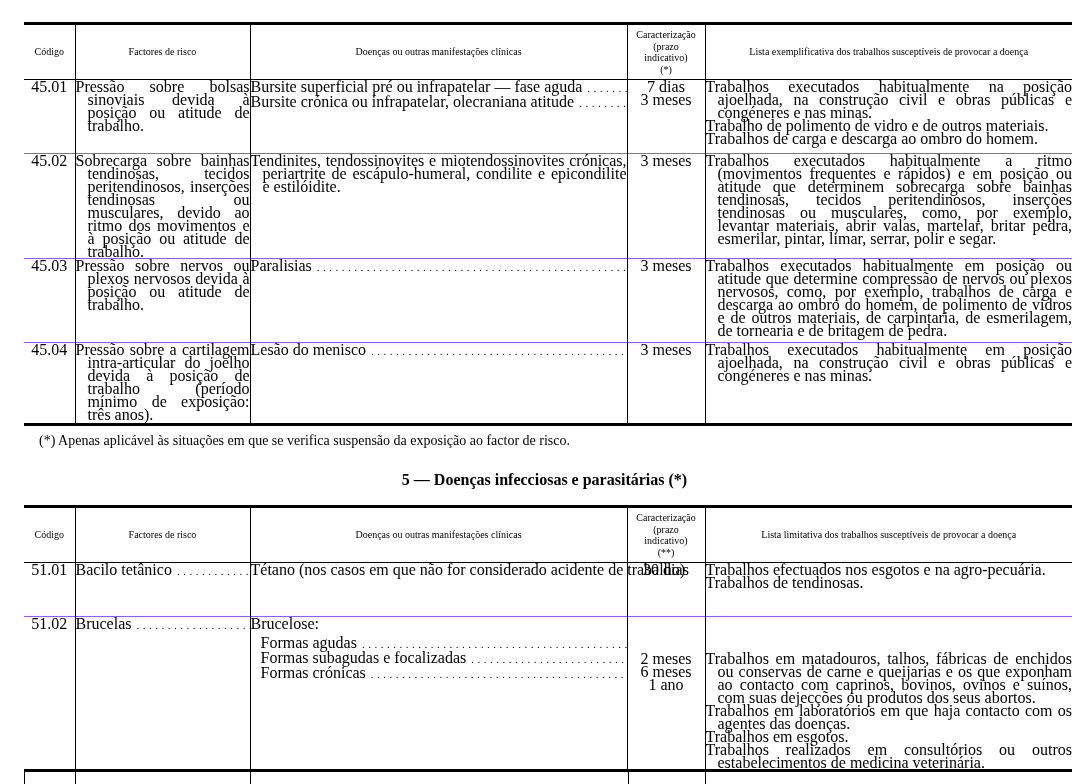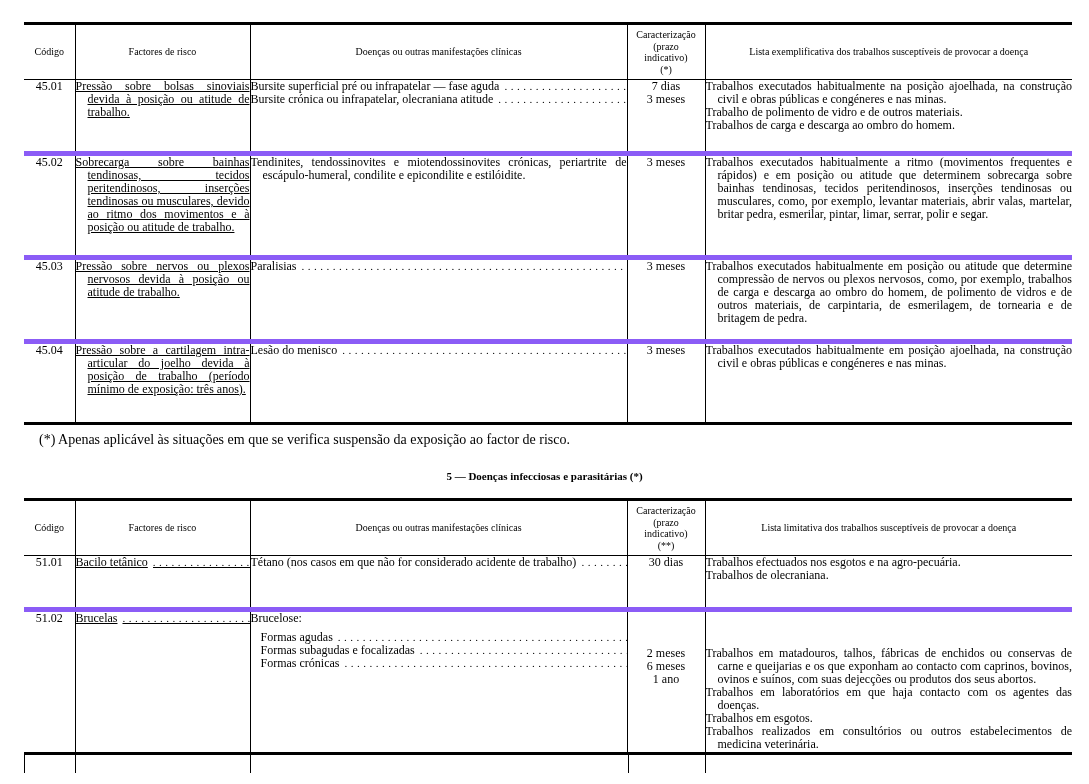--- a/index.html
+++ b/index.html
@@ -12,44 +12,44 @@
     border-collapse:collapse;table-layout:fixed;
     margin-left:24px;width:1048px;
     border-top:3px solid #000;border-bottom:3px solid #000;
   }
   .dtab th,.dtab td{padding:0;vertical-align:top;}
   .dtab th{
     font-weight:normal;font-size:10px;line-height:11.5px;
     text-align:center;vertical-align:middle;padding:4px 3px;
   }
   .dtab thead tr{border-bottom:1px solid #000;}
-  .dtab tbody tr + tr{border-top:5px solid #8b5cf6;}
+  .dtab tbody tr + tr{border-top:1px solid #8b5cf6;}
   .dtab th:not(:last-child),.dtab td:not(:last-child){border-right:1px solid #000;}
   .pre{white-space:pre-line;}
-  td{font-size:12px;line-height:13px;}
+  td{font-size:16px;line-height:13px;}
   .c-code{text-align:center;padding-top:5px;}
-  .c-factor{padding:5px 6px 3px 6px;text-decoration:underline;}
+  .c-factor{padding:5px 6px 3px 6px;}
   .c-dis{padding:5px 6px 3px 7px;}
   .c-prazo{text-align:center;padding-top:5px;}
   .c-lista{padding:5px 5px 3px 7px;}
   .hang{padding-left:12px;text-indent:-12px;text-align:justify;}
   .dline{display:flex;align-items:flex-start;}
   .dtxt{white-space:nowrap;}
   .dots{flex:1 1 auto;overflow:hidden;white-space:nowrap;margin-left:5px;min-width:0;}
   .dots::after{
     content:"..................................................................................................................................";
     letter-spacing:3.5px;font-size:11px;
   }
   .formas{margin-left:10px;margin-top:6px;}
   .gap19{margin-top:35px;}
   .footnote{
     font-size:14px;line-height:10px;margin:10px 0 0 39px;
   }
   .section-heading{
-    text-align:center;font-weight:bold;font-size:11px;margin-top:25px;
+    text-align:center;font-weight:bold;font-size:16px;margin-top:25px;
   }
   .tab2{margin-top:16px;}
   .stub-row{position:relative;height:19px;margin-left:24px;width:1048px;}
   .stub-row .stub{position:absolute;top:0;width:1px;height:18px;background:#000;}
 </style>
 </head>
 <body>
 
 <div class="doc">
 
@@ -188,21 +188,21 @@
           <div class="dline">
               <span class="dtxt">Tétano (nos casos em que não for considerado acidente de trabalho)</span>
               <span class="dots"></span>
             </div>
         </td>
         <td class="c-prazo">
           <div>30 dias</div>
         </td>
         <td class="c-lista">
           <div class="hang">Trabalhos efectuados nos esgotos e na agro-pecuária.</div>
-          <div class="hang">Trabalhos de olecraniana.</div>
+          <div class="hang">Trabalhos de tendinosas.</div>
         </td>
       </tr>
       <tr style="height:144px">
         <td class="c-code"><span>51.02</span></td>
         <td class="c-factor">
           <div class="dline">
               <span class="dtxt">Brucelas</span>
               <span class="dots"></span>
             </div>
         </td>

